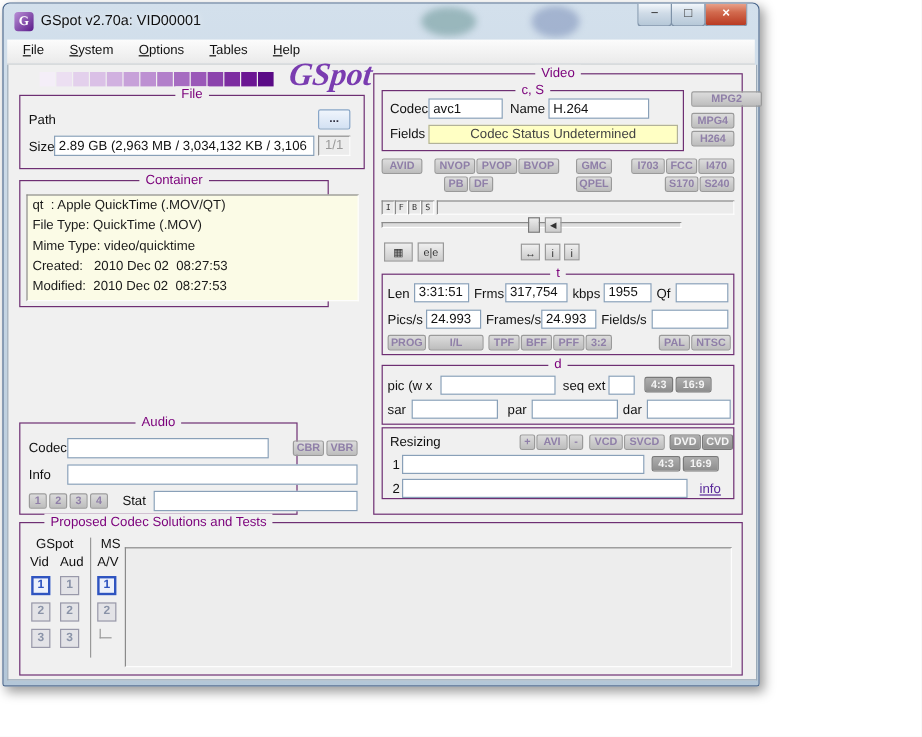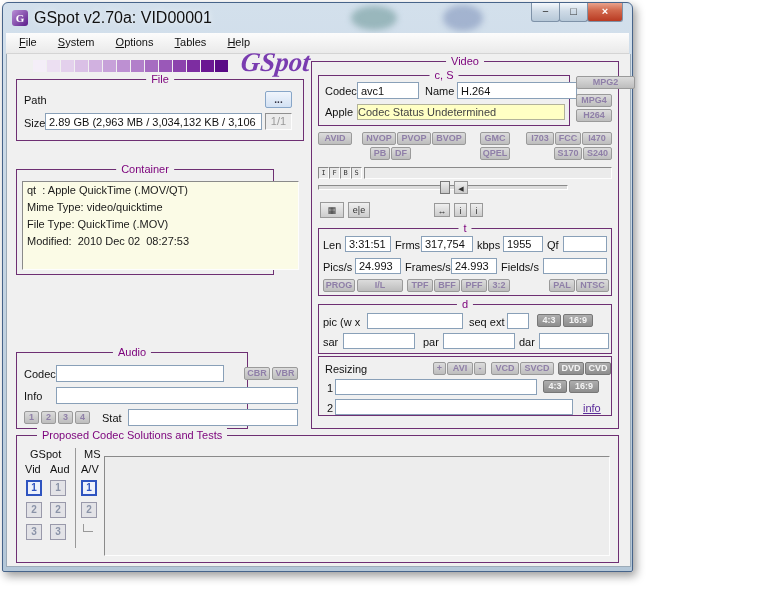--- a/index.html
+++ b/index.html
@@ -3,21 +3,21 @@
 <meta charset="utf-8">
 <style>
 *{box-sizing:border-box;margin:0;padding:0}
 body{width:768px;height:614px;background:#ffffff;font-family:"Liberation Sans",sans-serif;font-size:11px;position:relative;overflow:hidden}
 .window{position:absolute;left:2px;top:2px;width:631px;height:570px;background:linear-gradient(#d3e0ec,#b4c7d8);border:1px solid #47648a;border-radius:6px 6px 2px 2px;box-shadow:3px 4px 10px rgba(0,0,0,.4)}
 .titlebar{position:absolute;left:0;top:0;right:0;height:30px;overflow:hidden;border-radius:6px 6px 0 0}
 .glass-blob{position:absolute;border-radius:50%;filter:blur(3px)}
 .b1{left:348px;top:3px;width:46px;height:24px;background:rgba(105,150,150,.55)}
 .b2{left:440px;top:2px;width:40px;height:26px;background:rgba(115,135,180,.5)}
 .app-icon{position:absolute;left:9px;top:7px;width:16px;height:16px;background:linear-gradient(135deg,#b98fd6,#5b1b8a);color:#fff;font:bold 11px "Liberation Serif",serif;text-align:center;line-height:16px;border-radius:3px}
-.title-text{position:absolute;left:31px;top:0;line-height:29px;font-size:16px;color:#101010;text-shadow:0 0 6px rgba(255,255,255,.9);white-space:nowrap}
+.title-text{position:absolute;left:31px;top:0;line-height:29px;font-size:12px;color:#101010;text-shadow:0 0 6px rgba(255,255,255,.9);white-space:nowrap}
 .win-controls{position:absolute;right:9px;top:0;display:flex}
 .wbtn{width:29px;height:19px;background:linear-gradient(#f4f8fc,#cfdbe7 45%,#b6c8d8);border:1px solid #7e92a8;border-top:none;text-align:center;line-height:17px;font-size:11px;color:#333;border-radius:0 0 3px 3px;margin-left:-1px;cursor:default}
 .wbtn.close{width:36px;background:linear-gradient(#e9a28b,#d26a4e 40%,#b93a22);color:#fff;font-weight:bold}
 .menubar{position:absolute;left:3px;top:30px;right:3px;height:21px;background:linear-gradient(#fcfcfc,#eaeaea);border-bottom:1px solid #d4d4d4;padding-left:4px}
 .menu-item{display:inline-block;padding:3px 9px;color:#111;cursor:default}
 .client{position:absolute;left:3px;top:51px;width:625px;height:513px;background:#f0f0f0;border:1px solid #9cabb8;border-top:none}
 .logo-strip{position:absolute;left:30px;top:57px;display:flex;gap:1px}
 .lsq{width:13px;height:12px}
 .logo-script{position:absolute;left:238px;top:44px;font:bold italic 27px "Liberation Serif",serif;color:#7a3cb0;transform:skewX(-6deg)}
 .group{position:absolute;border:1px solid #6e2f73}
@@ -25,21 +25,21 @@
 .glabel{top:-8px;left:50%;transform:translateX(-50%);background:#f0f0f0;padding:0 5px;color:#7b007b;white-space:nowrap;line-height:15px}
 .glabel-left{top:-8px;left:20px;background:#f0f0f0;padding:0 5px;color:#7b007b;white-space:nowrap;line-height:15px}
 .lbl{color:#111;white-space:nowrap}
 .tb{height:17px;background:#fff;border:1px solid #89a0b8;font:11px "Liberation Sans",sans-serif;padding:1px 3px;color:#111;outline:none}
 .browse{background:linear-gradient(#f0f5fc,#d3e1f3);border:1px solid #88a6c8;border-radius:2px;font:bold 10px "Liberation Sans",sans-serif;color:#334;line-height:13px;cursor:default}
 .pagebox{background:#ececec;border:1px solid;border-color:#909090 #fdfdfd #fdfdfd #909090;color:#999;text-align:center;line-height:15px}
 .sunkenbox{border:1px solid;border-color:#8a8a8a #fdfdfd #fdfdfd #8a8a8a}
 .cline{position:relative;white-space:pre;line-height:17px;padding-left:4px;color:#1a1a1a}
 .fbtn{height:13px;background:linear-gradient(#dcdcdc,#bdbdbd);border:1px solid #9a9a9a;border-radius:2px;color:#8f7fa8;font:bold 9px "Liberation Sans",sans-serif;text-align:center;line-height:11px;cursor:default}
 .fbtn.dark{background:linear-gradient(#aeaeae,#8e8e8e);color:#f4f4f4;border-color:#787878}
-.statusbox{background:#ffffc4;border:1px solid #b2b29a;color:#444;line-height:14px}
+.statusbox{background:#ffffc4;border:1px solid #b2b29a;color:#444;text-align:center;line-height:14px}
 .ifbs{width:11px;height:12px;background:#e9e9e9;border:1px solid;border-color:#888 #fff #fff #888;font:7px/10px "DejaVu Sans Mono",monospace;text-align:center;color:#333}
 .groove{height:5px;background:#dcdcdc;border:1px solid;border-color:#8a8a8a #fff #fff #8a8a8a}
 .thumb{width:10px;height:13px;background:linear-gradient(#ececec,#c6c6c6);border:1px solid #777}
 .tool{background:linear-gradient(#efefef,#cccccc);border:1px solid #999;font:9px/14px "Liberation Sans",sans-serif;text-align:center;color:#333;cursor:default}
 .numbtn{width:16px;height:16px;background:#e3e3e7;border:1px solid #99a;color:#8a93a8;font:bold 10px "Liberation Sans",sans-serif;line-height:14px;text-align:center;cursor:default}
 .numbtn.sel{border:2px solid #2f54c0;color:#2f54c0;background:#edf1fb;line-height:12px}
 .link{color:#5a2a9a;text-decoration:underline;cursor:pointer}
 .vdiv{border-left:1px solid #999}
 </style>
 </head>
@@ -89,26 +89,27 @@
 
   <div class="group" style="left:13px;top:76px;width:288px;height:62px">
     <span class="glabel">File</span>
     <span class="lbl" style="left:7px;top:14px">Path</span>
     <button class="browse" style="left:248px;top:11px;width:27px;height:17px">...</button>
     <span class="lbl" style="left:7px;top:37px">Size</span>
     <input class="tb" style="left: 28px; top: 33px; width: 217px;" readonly="" value="2.89 GB (2,963 MB / 3,034,132 KB / 3,106">
     <div class="pagebox" style="left:248px;top:33px;width:27px;height:17px">1/1</div>
   </div>
 
-  <div class="group" style="left:13px;top:166px;width:258px;height:106px">
+  <div class="group" style="left:13px;top:147px;width:258px;height:106px">
     <span class="glabel">Container</span>
     <div class="sunkenbox" style="left:5px;top:11px;width:277px;height:89px;background:#fbfbe6">
       <div class="cline">qt  : Apple QuickTime (.MOV/QT)</div>
+      <div class="cline">File Type: QuickTime (.MOV)</div>
       <div class="cline">Mime Type: video/quicktime</div>
-      <div class="cline">File Type: QuickTime (.MOV)</div>
+      <div class="cline">Created:   2010 Dec 02  08:27:53</div>
       <div class="cline">Modified:  2010 Dec 02  08:27:53</div>
     </div>
   </div>
 
 
   <div class="group" style="left:13px;top:349px;width:232px;height:77px">
     <span class="glabel">Audio</span>
     <span class="lbl" style="left:7px;top:15px">Codec</span>
     <input class="tb" style="left: 39px; top: 12px; width: 168px;" readonly="">
     <button class="fbtn" style="left:227px;top:14px;width:26px">CBR</button>
@@ -124,22 +125,22 @@
   </div>
 
   <div class="group" style="left:308px;top:58px;width:308px;height:368px">
     <span class="glabel">Video</span>
 
     <div class="group" style="left:6px;top:13px;width:252px;height:51px">
       <span class="glabel">c, S</span>
       <span class="lbl" style="left:6px;top:9px">Codec</span>
       <input class="tb" style="left: 38px; top: 6px; width: 62px;" readonly="" value="avc1">
       <span class="lbl" style="left:106px;top:9px">Name</span>
-      <input class="tb" style="left: 138px; top: 6px; width: 120px;" readonly="" value="H.264">
-      <span class="lbl" style="left:6px;top:30px">Apple</span>
+      <input class="tb" style="left: 138px; top: 6px; width: 84px;" readonly="" value="H.264">
+      <span class="lbl" style="left:6px;top:30px">Fields</span>
       <div class="statusbox" style="left:38px;top:28px;width:208px;height:16px">Codec Status Undetermined</div>
     </div>
 
     <button class="fbtn" style="left:264px;top:14px;width:59px">MPG2</button>
     <button class="fbtn" style="left:264px;top:32px;width:36px">MPG4</button>
     <button class="fbtn" style="left:264px;top:47px;width:36px">H264</button>
 
     <button class="fbtn" style="left:6px;top:70px;width:34px">AVID</button>
     <button class="fbtn" style="left:50px;top:70px;width:34px">NVOP</button>
     <button class="fbtn" style="left:85px;top:70px;width:34px">PVOP</button>

